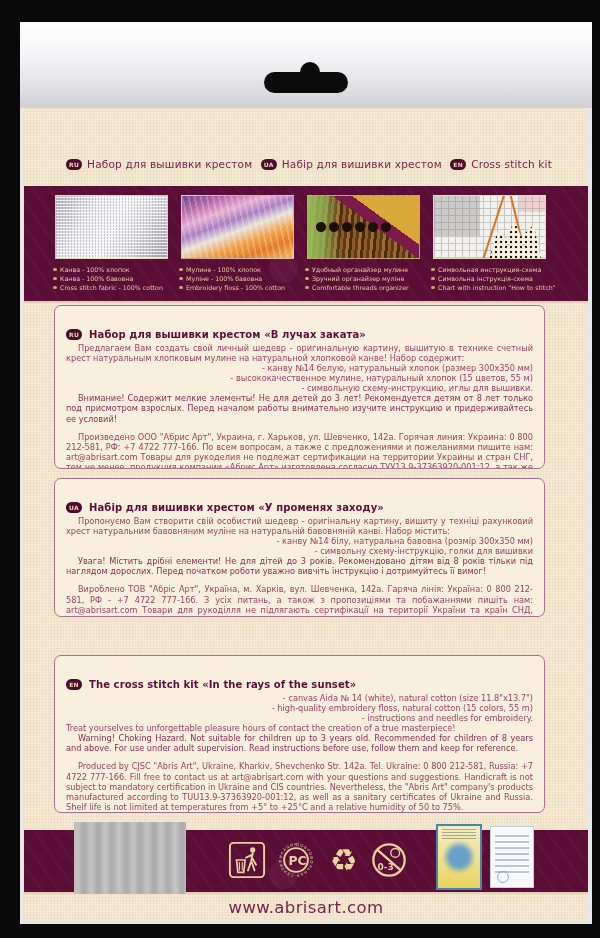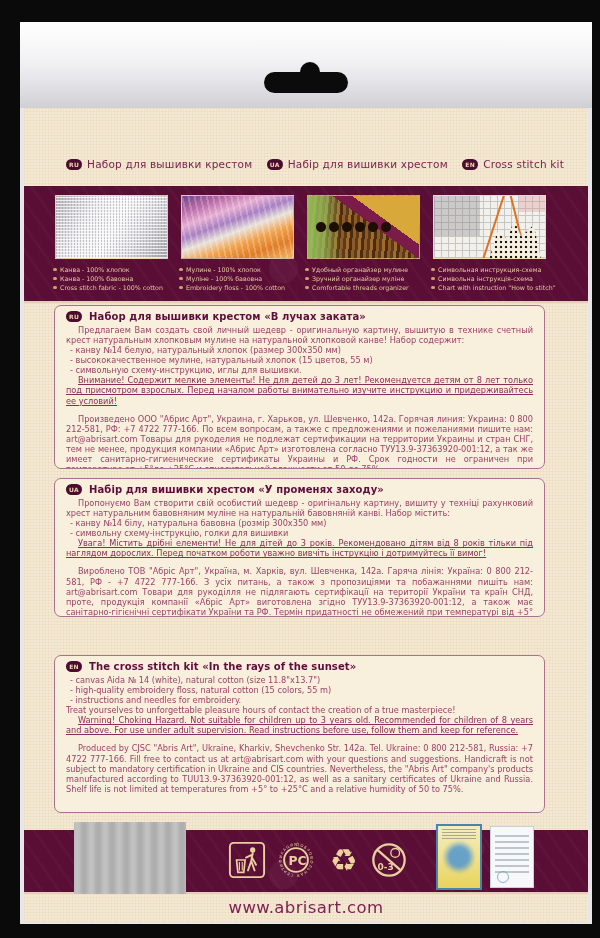--- a/index.html
+++ b/index.html
@@ -19,21 +19,21 @@
   .slot-bump { position:absolute; left:44px; top:0; width:20px; height:20px; background:#0b0b0b; border-radius:50%; }
   
   .card {
     position:absolute; left:4px; right:4px; top:86px; bottom:2px; overflow:hidden;
     background-color:#f4e9d3;
     background-image:
       repeating-linear-gradient(0deg, rgba(201,164,112,.10) 0 1px, transparent 1px 3px),
       repeating-linear-gradient(90deg, rgba(201,164,112,.10) 0 1px, transparent 1px 3px);
   }
   
-  .lang-row { position:absolute; top:50px; left:42px; right:24px; display:flex; justify-content:space-between; align-items:center; }
+  .lang-row { position:absolute; top:50px; left:42px; right:36px; display:flex; justify-content:space-between; align-items:center; }
   .lang-item { display:flex; align-items:center; gap:5px; }
   .mini-badge {
     flex:none; min-width:16px; height:11px; padding:0 3px; border-radius:7px;
     background:#4b0c2d; color:#eed8b4; font-size:6px; font-weight:bold;
     display:flex; align-items:center; justify-content:center; letter-spacing:.3px;
   }
   .lang-label { font-size:10.5px; color:#7c2150; letter-spacing:.2px; }
   
   .band {
     position:absolute; left:0; right:0; background-color:#5a0e36;
@@ -87,31 +87,31 @@
   
   .caps { position:absolute; top:80px; width:124px; }
   .c1 { left:29px; } .c2 { left:155px; } .c3 { left:281px; } .c4 { left:407px; }
   .cap { display:flex; align-items:center; gap:3px; margin-bottom:2px; }
   .cap-dot { flex:none; width:4px; height:2.5px; background:#caa36f; border-radius:2px; }
   .cap-text { font-size:6.3px; color:#e5c99e; white-space:nowrap; }
   
   .section {
     position:absolute; left:30px; width:491px; overflow:hidden;
     background:#f8efdc; border:1px solid #a8718d; border-radius:7px;
-    padding:5px 11px 5px 11px;
+    padding:23px 11px 5px 11px;
   }
   .sec-ru { top:197px; height:164px; }
   .sec-ua { top:370px; height:139px; }
   .sec-en { top:547px; height:158px; }
   .sec-title-row { display:flex; align-items:center; gap:7px; margin-bottom:3px; }
   .sec-title { font-size:10px; font-weight:bold; color:#5f0c3c; letter-spacing:.1px; }
   .body { font-size:8.2px; line-height:1.23; color:#9a4268; text-align:justify; }
   .intro { text-indent:12px; }
-  .item { margin-left:4px; text-align:left; }
-  .warning { text-indent:12px; text-decoration:underline; color:#8c2d58; }
+  .item { margin-left:4px; text-align:right; }
+  .warning { text-indent:12px; color:#8c2d58; }
   .producer { margin-top:8px; text-indent:12px; }
   .fragile { margin-left:26px; margin-top:1px; font-weight:bold; text-decoration:underline; color:#6d1040; text-align:left; }
   
   .barcode { position:absolute; left:50px; top:714px; width:112px; height:72px; background:#f2f2f0; overflow:hidden; }
   .barcode-lines {
     position:absolute; inset:-6px;
     background:repeating-linear-gradient(90deg,#3a3a3a 0 3px,#ededed 3px 7px,#6e6e6e 7px 9px,#f5f5f5 9px 14px);
     filter:blur(3.5px);
   }
   .bicon { position:absolute; top:10px; width:38px; height:40px; display:flex; align-items:center; justify-content:center; }

